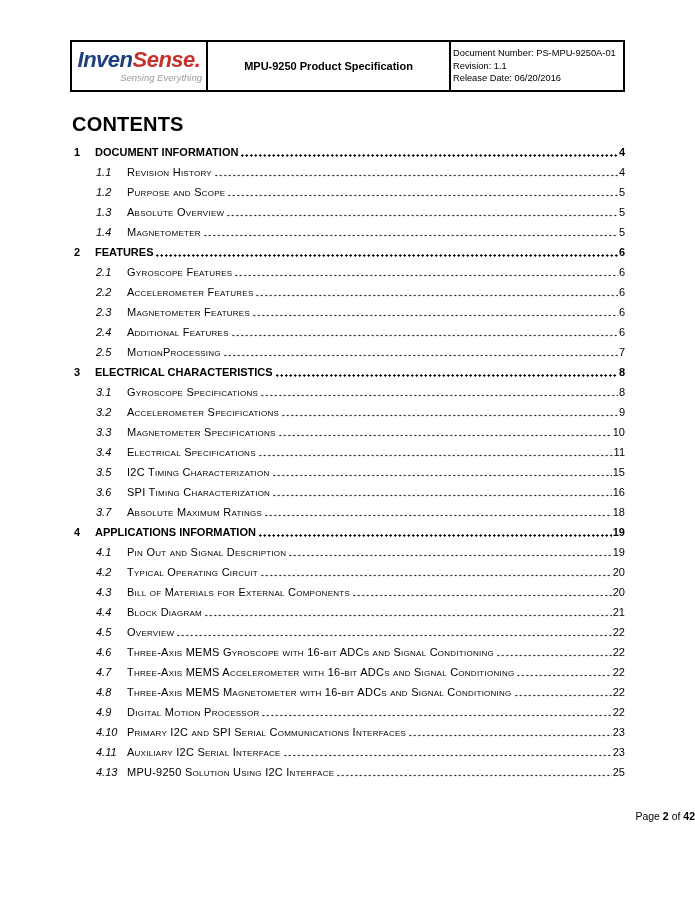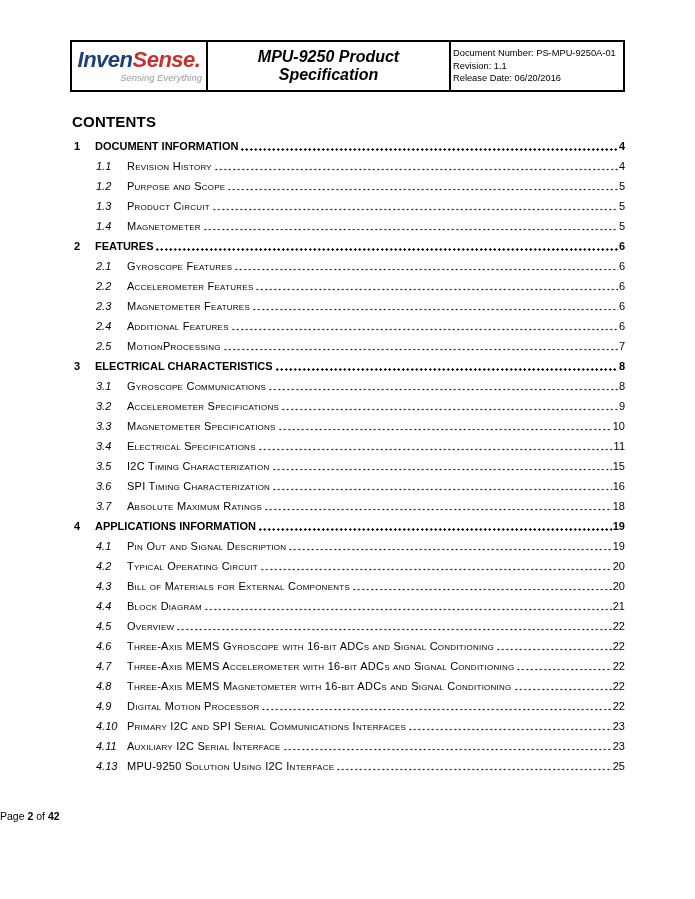--- a/index.html
+++ b/index.html
@@ -46,36 +46,35 @@
     font-size: 9.5px;
     color: #9a9a9a;
     margin-top: 1px;
     white-space: nowrap;
   }
   .title-cell {
     flex: 1;
     border-left: 2px solid #000;
     border-right: 2px solid #000;
     display: flex; align-items: center; justify-content: center;
-    font-weight: bold; font-size: 16px;
+    font-weight: bold; font-size: 11px;
     text-align: center;
-    font-style: italic;
   }
   .info-cell {
     width: 172px;
     display: flex; flex-direction: column; justify-content: center;
     padding: 2px 4px 2px 2px;
     font-size: 9.3px; line-height: 12.5px;
     white-space: nowrap;
   }
 
   
   .contents-heading {
     margin: 21px 0 6px 2px;
-    font-size: 15px; font-weight: bold;
+    font-size: 20px; font-weight: bold;
     letter-spacing: 0.2px;
   }
 
   
   .toc { width: 100%; }
   .row {
     display: flex;
     align-items: center;
     height: 20px;
     font-size: 11px;
@@ -102,21 +101,21 @@
   .level2 .title {
     font-variant: small-caps;
     letter-spacing: 0.25px;
   }
 
   
   .footer {
     position: absolute;
     left: 0; right: 0;
     top: 810px;
-    text-align: left;
+    text-align: right;
     font-size: 10.5px;
   }
   .footer .b { font-weight: bold; }
 </style>
 </head>
 <body>
 
 <div class="page">
 
   <div class="hdr">
@@ -150,21 +149,21 @@
     <span class="pg">4</span>
   </div>
       <div class="row level2">
     <span class="num">1.2</span>
     <span class="title">Purpose and Scope</span>
     <span class="leader"></span>
     <span class="pg">5</span>
   </div>
       <div class="row level2">
     <span class="num">1.3</span>
-    <span class="title">Product Circuit</span>
+    <span class="title">Absolute Overview</span>
     <span class="leader"></span>
     <span class="pg">5</span>
   </div>
       <div class="row level2">
     <span class="num">1.4</span>
     <span class="title">Magnetometer</span>
     <span class="leader"></span>
     <span class="pg">5</span>
   </div>
       <div class="row level1">
@@ -204,21 +203,21 @@
     <span class="pg">7</span>
   </div>
       <div class="row level1">
     <span class="num">3</span>
     <span class="title">ELECTRICAL CHARACTERISTICS</span>
     <span class="leader"></span>
     <span class="pg">8</span>
   </div>
       <div class="row level2">
     <span class="num">3.1</span>
-    <span class="title">Gyroscope Communications</span>
+    <span class="title">Gyroscope Specifications</span>
     <span class="leader"></span>
     <span class="pg">8</span>
   </div>
       <div class="row level2">
     <span class="num">3.2</span>
     <span class="title">Accelerometer Specifications</span>
     <span class="leader"></span>
     <span class="pg">9</span>
   </div>
       <div class="row level2">

